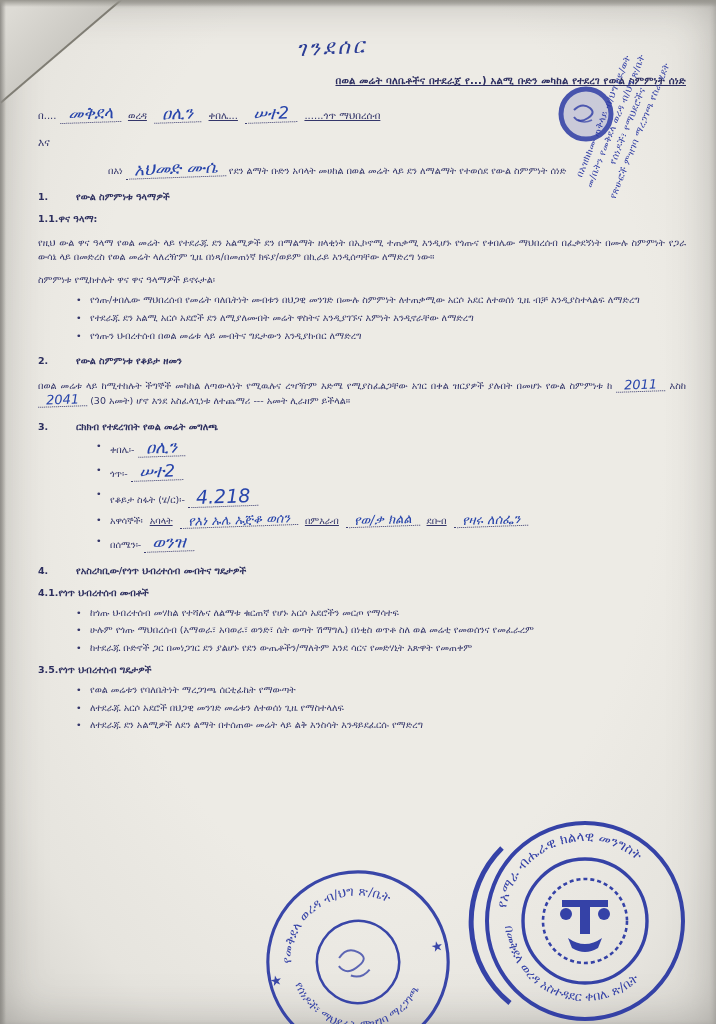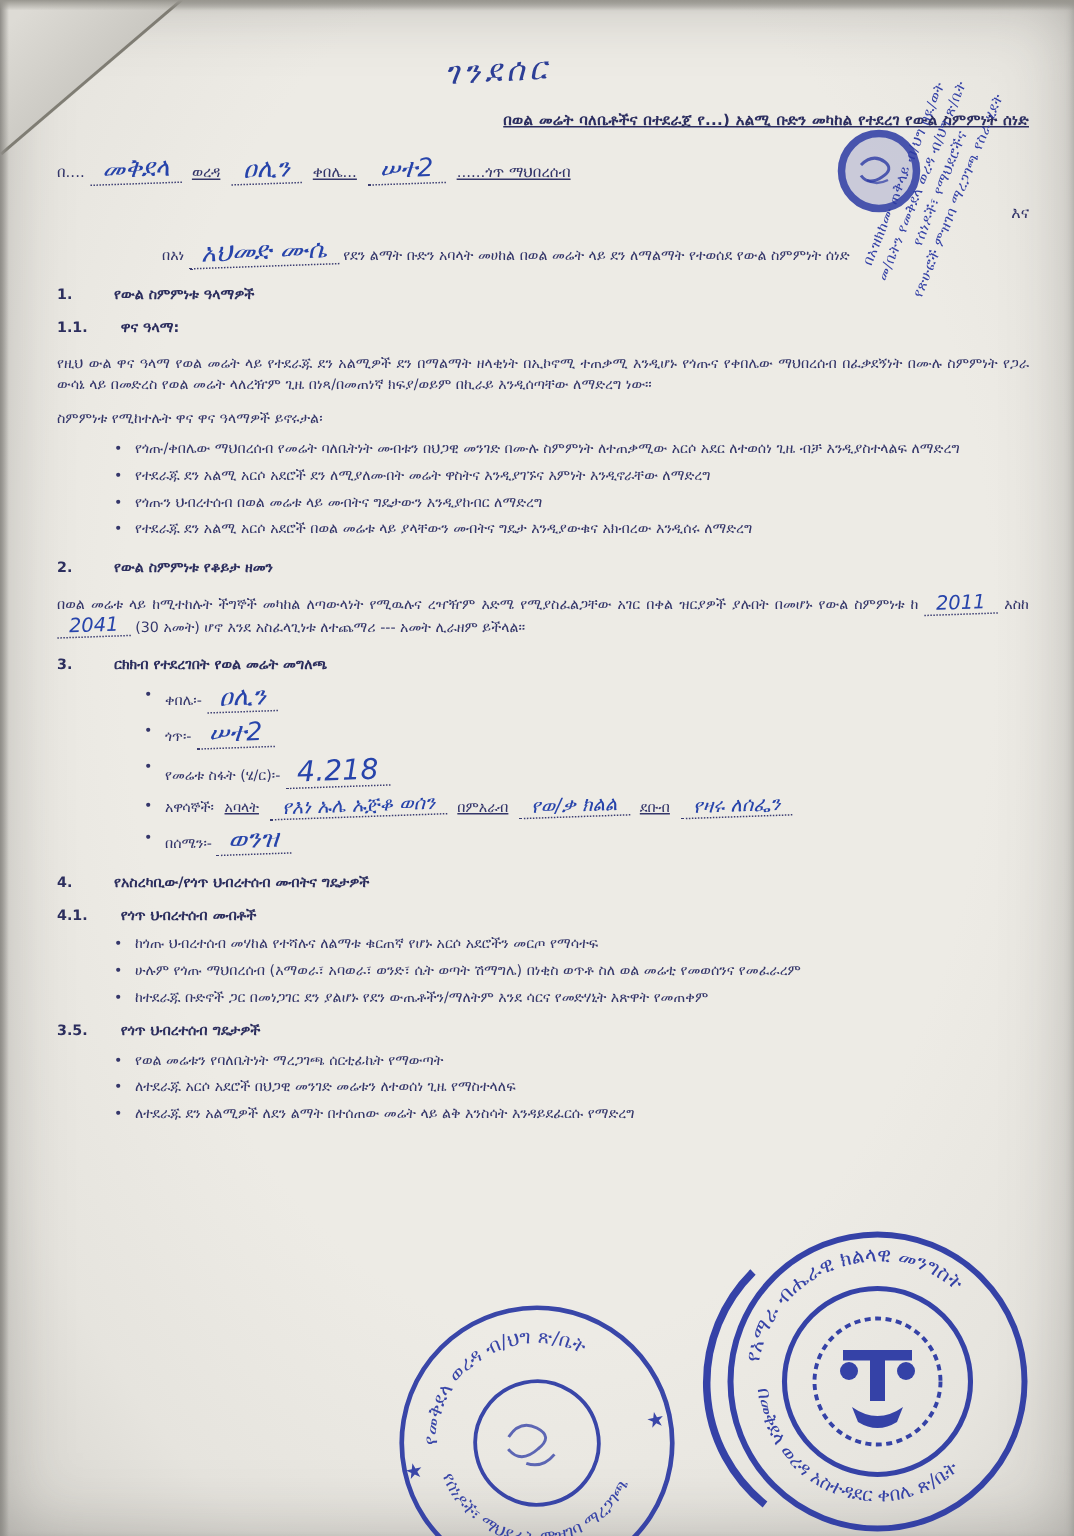--- a/index.html
+++ b/index.html
@@ -30,32 +30,32 @@
   .top-note{
     margin-left:258px;height:26px;
     color:#2c3e96;font-size:21px;font-style:italic;transform:rotate(-3deg);
     letter-spacing:3px;
   }
   .title{
     margin-top:24px;text-align:right;font-weight:bold;font-size:10px;
     color:#2c2e60;text-decoration:underline;letter-spacing:.2px;
   }
   .party-line{margin-top:16px;font-size:10px;}
-  .and-line{margin-top:12px;text-align:right;font-size:10.5px;}
+  .and-line{margin-top:12px;text-align:left;font-size:10.5px;}
   .party2{margin-top:10px;margin-left:70px;}
   .hand{
     display:inline-block;color:#2744ab;font-style:italic;transform:rotate(-2deg);
     font-size:17px;line-height:1;
   }
   .hand.small{font-size:13px;}
   .hand.big{font-size:19px;}
   .field{border-bottom:1.4px dotted #3c3e72;padding:0 8px;}
   .sec{display:flex;gap:16px;margin-top:12px;font-weight:bold;color:#2c2e5e;}
   .sec .num{min-width:22px;}
-  .sub{display:flex;gap:22px;margin-top:8px;font-weight:bold;color:#2c2e5e;}
+  .sub{display:flex;margin-top:8px;font-weight:bold;color:#2c2e5e;}
   .para{margin:10px 0 0 0;text-align:justify;}
   .bullets{margin-top:6px;}
   .b{position:relative;margin:4px 0 4px 38px;padding-left:14px;text-align:justify;}
   .b::before{content:"•";position:absolute;left:0;top:0;}
   .s3item{position:relative;margin:6px 0 6px 58px;padding-left:14px;}
   .s3item::before{content:"•";position:absolute;left:0;top:0;}
   .inline-label{margin:0 4px;text-decoration:underline;}
   
   .side-stamp{
     position:absolute;left:500px;top:96px;width:246px;height:56px;
@@ -115,21 +115,20 @@
 
     <p class="para">የዚህ ውል ዋና ዓላማ የወል መሬት ላይ የተደራጁ ደን አልሚዎች ደን በማልማት ዘላቂነት በኢኮኖሚ ተጠቃሚ እንዲሆኑ የጎጡና የቀበሌው ማህበረሰብ በፈቃደኝነት በሙሉ ስምምነት የጋራ ውሳኔ ላይ በመድረስ የወል መሬት ላለረዥም ጊዜ በነጻ/በመጠነኛ ክፍያ/ወይም በኪራይ እንዲሰጣቸው ለማድረግ ነው።</p>
 
 
     <p class="para">ስምምነቱ የሚከተሉት ዋና ዋና ዓላማዎች ይኖሩታል፡</p>
 
     <div class="bullets">
       <div class="b">የጎጡ/ቀበሌው ማህበረሰብ የመሬት ባለቤትነት መብቱን በህጋዊ መንገድ በሙሉ ስምምነት ለተጠቃሚው አርሶ አደር ለተወሰነ ጊዜ ብቻ እንዲያስተላልፍ ለማድረግ</div>
       <div class="b">የተደራጁ ደን አልሚ አርሶ አደሮች ደን ለሚያለሙበት መሬት ዋስትና እንዲያገኙና እምነት እንዲኖራቸው ለማድረግ</div>
       <div class="b">የጎጡን ህብረተሰብ በወል መሬቱ ላይ መብትና ግዴታውን እንዲያከብር ለማድረግ</div>
-      <div class="b">የተደራጁ ደን አልሚ አርሶ አደሮች በወል መሬቱ ላይ ያላቸውን መብትና ግዴታ እንዲያውቁና አክብረው እንዲሰሩ ለማድረግ</div>
     </div>
 
     <div class="sec">
       <span class="num">2.</span>
       <span>የውል ስምምነቱ የቆይታ ዘመን</span>
     </div>
 
     <p class="para">
       <span>በወል መሬቱ ላይ ከሚተከሉት ችግኞች መካከል ለጣውላነት የሚዉሉና ረዣዥም እድሜ የሚያስፈልጋቸው አገር በቀል ዝርያዎች ያሉበት በመሆኑ የውል ስምምነቱ ከ</span>
       <span class="hand small field">2011</span>
@@ -146,21 +145,21 @@
     <div>
       <div class="s3item">
         <span>ቀበሌ፡-</span>
         <span class="hand field">ዐሊን</span>
       </div>
       <div class="s3item">
         <span>ጎጥ፡-</span>
         <span class="hand field">ሠተ2</span>
       </div>
       <div class="s3item">
-        <span>የመሬቱ ስፋት (ሄ/ር)፡-</span>
+        <span>የቆይታ ስፋት (ሄ/ር)፡-</span>
         <span class="hand big field">4.218</span>
       </div>
       <div class="s3item">
         <span>አዋሳኞች፡</span>
         <span class="inline-label">አባላት</span>
         <span class="hand small field">የእነ ኡሌ ኡጅቆ ወሰን</span>
         <span class="inline-label">በምእራብ</span>
         <span class="hand small field">የወ/ቃ ክልል</span>
         <span class="inline-label">ደቡብ</span>
         <span class="hand small field">የዛሩ ለሰፌን</span>

